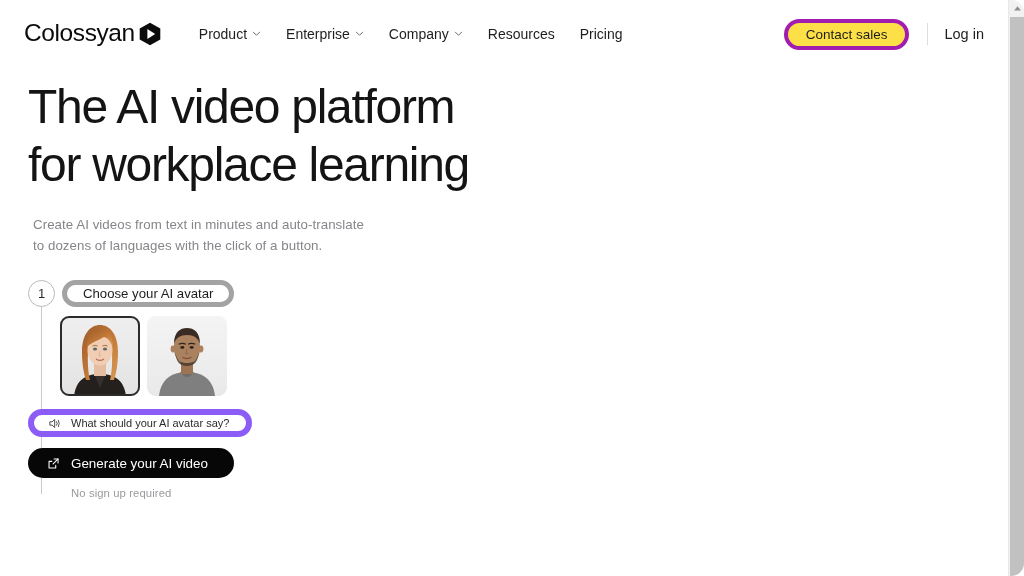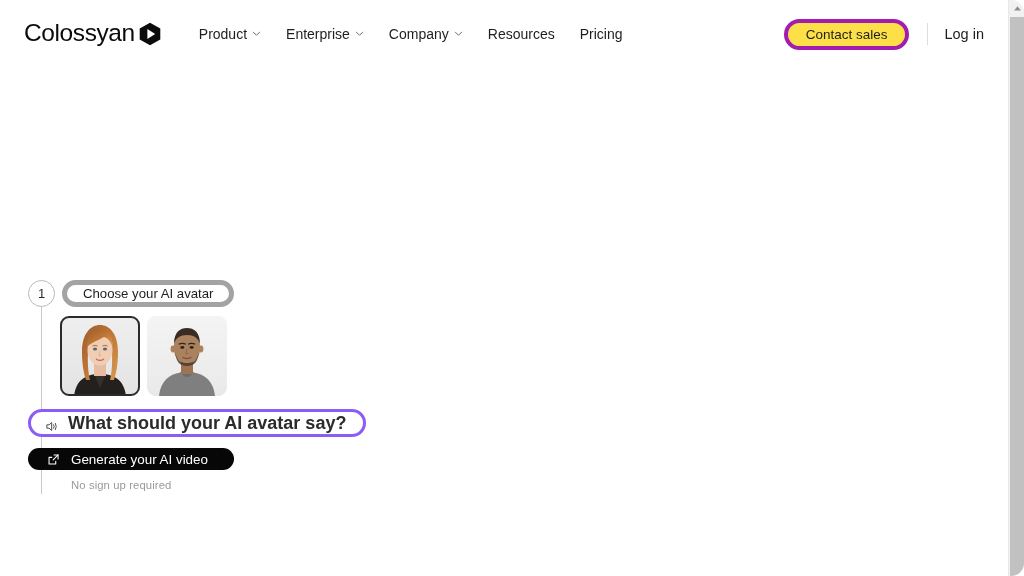--- a/index.html
+++ b/index.html
@@ -225,42 +225,41 @@
   }
   .avatar-card svg { display: block; width: 100%; height: 100%; }
 
   .say-row {
     position: relative;
     margin-top: 13px;
     z-index: 2;
   }
   .say-chip {
     height: 28px;
-    border: 3px solid #8b5cf6;
+    border: 6px solid #8b5cf6;
     border-radius: 999px;
     background: #ffffff;
     display: inline-flex;
     align-items: center;
     gap: 10px;
     padding: 0 17px 0 14px;
-    font-size: 18px;
+    font-size: 11px;
     color: #2b2b2b;
     cursor: text;
     white-space: nowrap;
-    font-weight: bold;
   }
   .speaker-icon { display:block; width: 13px; height: 13px; flex: 0 0 auto; }
 
   .gen-row {
     position: relative;
     margin-top: 11px;
     z-index: 2;
   }
   .gen-btn {
-    height: 22px;
+    height: 30px;
     border: none;
     border-radius: 999px;
     background: #070707;
     color: #ffffff;
     display: inline-flex;
     align-items: center;
     gap: 11px;
     padding: 0 26px 0 19px;
     font-size: 13.4px;
     cursor: pointer;
@@ -355,20 +354,30 @@
       </div>
     </div>
 
     <div class="header-right">
       <button class="btn-contact">Contact sales</button>
       <span class="divider-v"></span>
       <span class="login-link">Log in</span>
     </div>
   </div>
 
+  <div class="hero">
+    <h1 class="headline">
+      <span>The AI video platform</span><br>
+      <span>for workplace learning</span>
+    </h1>
+    <p class="subhead">
+      <span>Create AI videos from text in minutes and auto-translate</span><br>
+      <span>to dozens of languages with the click of a button.</span>
+    </p>
+  </div>
 
   <div class="widget">
 
     <div class="connector"></div>
 
     <div class="step-row">
       <div class="step-badge">1</div>
       <div class="chip">Choose your AI avatar</div>
     </div>
 

